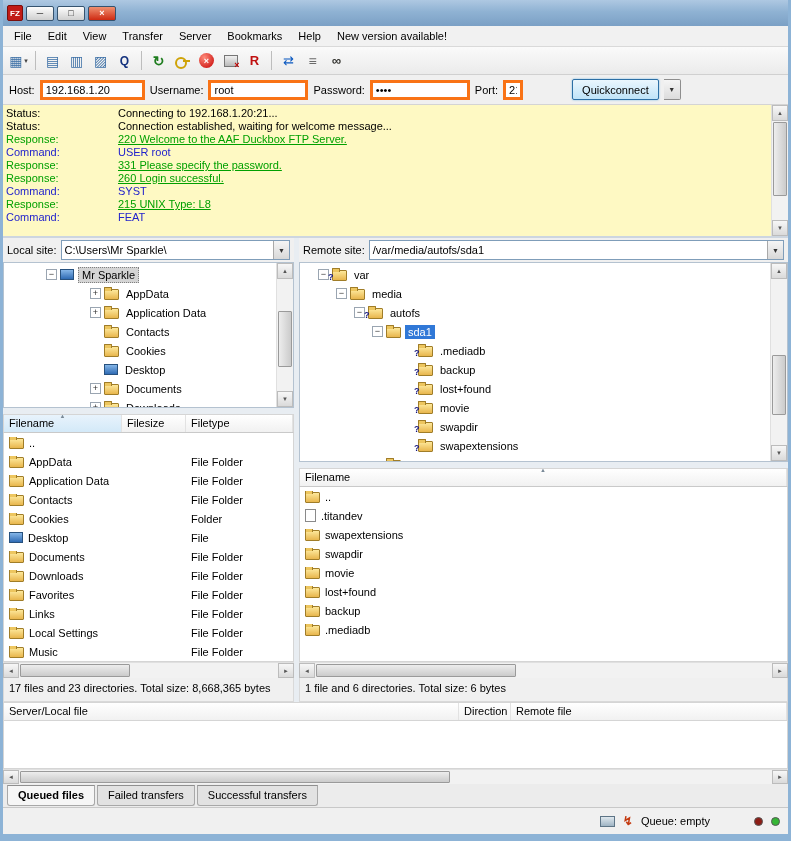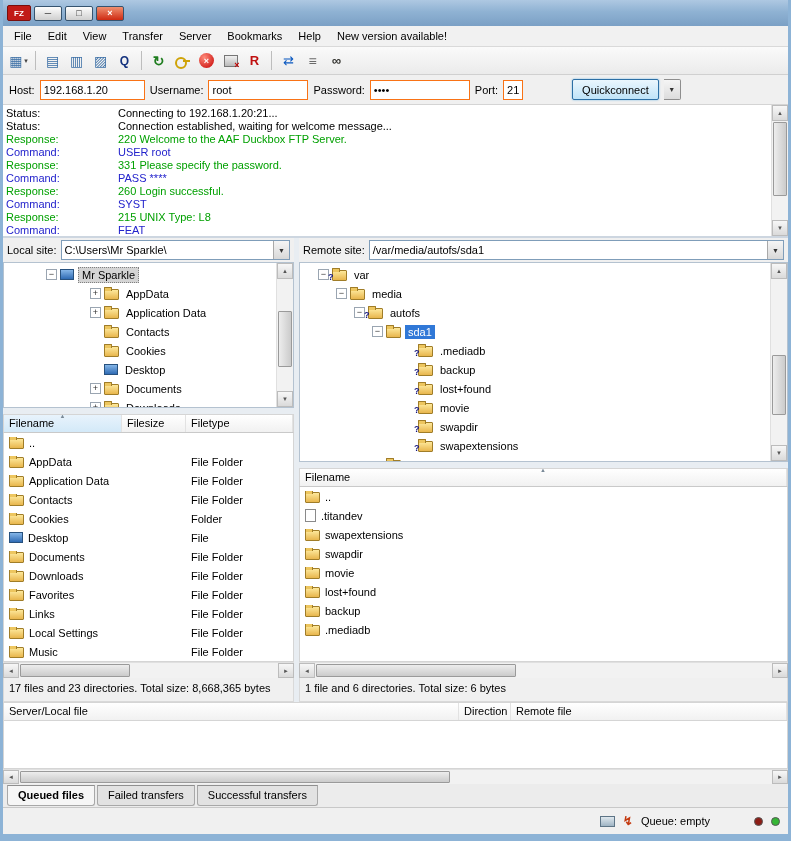--- a/index.html
+++ b/index.html
@@ -4,21 +4,21 @@
 <style>
   * { margin:0; padding:0; box-sizing:border-box; }
   html,body { width:791px; height:841px; }
   body { font-family:"Liberation Sans", sans-serif; font-size:11px; color:#000; background:#fff; }
 
   #window { width:791px; height:841px; background:#8db3d6; padding:0 3px 7px 3px; display:flex; flex-direction:column; }
 
   
   #titlebar { height:26px; display:flex; align-items:center; padding:0 4px;
     background:linear-gradient(180deg,#aec8e2 0%,#8fb2d3 45%,#7ba0c5 100%); }
-  #fz-logo { width:24px; height:16px; background:#c11b17; border:1px solid #7a0e0c; border-radius:2px;
+  #fz-logo { width:16px; height:16px; background:#c11b17; border:1px solid #7a0e0c; border-radius:2px;
     color:#fff; font-weight:bold; font-size:8px; display:flex; align-items:center; justify-content:center; }
   #title-text { margin-left:6px; font-size:12px; color:#0c1c2c; flex:1; white-space:nowrap; overflow:hidden; }
   .winbtn { width:28px; height:15px; margin-left:3px; border:1px solid #35536f; border-radius:2px;
     background:linear-gradient(#fdfdfd,#cfcfcf); font-size:9px; line-height:12px; text-align:center; color:#222; }
   .winbtn.close { background:linear-gradient(#ef9070,#cf2a12); color:#fff; font-weight:bold; }
 
   
   #menubar { height:21px; background:#f1f1f1; border-bottom:1px solid #d9d9d9; display:flex; align-items:center; padding:0 3px; }
   .menu-item { padding:2px 8px; white-space:nowrap; }
 
@@ -39,33 +39,33 @@
     border:2px solid #cfa307; border-radius:50%; }
   .key-icon::after { content:""; position:absolute; left:8px; top:4px; width:7px; height:2px; background:#cfa307; }
   .cancel-icon { width:15px; height:15px; border-radius:50%; background:radial-gradient(circle at 35% 30%,#ff8a7a,#c40000);
     color:#fff; font-size:9px; font-weight:bold; display:flex; align-items:center; justify-content:center; }
   .disc-icon { width:14px; height:12px; background:linear-gradient(#f0f0f0,#b9b9b9); border:1px solid #767676; position:relative; }
   .disc-icon b { position:absolute; right:-3px; bottom:-4px; color:#c40000; font-size:9px; font-weight:bold; }
 
   
   #qcbar { height:30px; background:#f0f0f0; border-bottom:1px solid #d4d4d4; display:flex; align-items:center; padding:0 6px; gap:5px; }
   #qcbar label { white-space:nowrap; }
-  .qc-input { height:20px; border:1px solid #f97316; padding:0 3px; font:inherit; background:#fff; }
+  .qc-input { height:20px; border:3px solid #f97316; padding:0 3px; font:inherit; background:#fff; }
   #host-input { width:105px; } #user-input { width:100px; } #pass-input { width:100px; } #port-input { width:20px; }
   #quickconnect-btn { height:21px; padding:0 9px; font:inherit; background:linear-gradient(#eaf6fd,#bfe3f8);
     border:1px solid #2c6fa5; border-radius:2px; box-shadow:0 0 2px #6db3e0;margin-left:44px; }
   #quickconnect-caret { width:17px; height:21px; background:linear-gradient(#f5f5f5,#dcdcdc);
     border:1px solid #8e8e8e; border-left:none; border-radius:0 2px 2px 0; font-size:7px; color:#333;
     display:flex; align-items:center; justify-content:center; }
 
   
-  #logpane { height:133px; background:#ffffff; border-bottom:2px solid #cdd6e0; position:relative; overflow:hidden; padding:2px 20px 0 3px; }
+  #logpane { height:133px; background:#fef9c3; border-bottom:2px solid #cdd6e0; position:relative; overflow:hidden; padding:2px 20px 0 3px; }
   .logline { height:13px; line-height:13px; white-space:nowrap; }
   .loglabel { display:inline-block; width:112px; }
-  .k-status { color:#000; } .k-command { color:#2323cc; } .k-response { color:#00a000; }
+  .k-status { color:#000; } .k-command { color:#2323cc; } .k-response { color:#00a000;text-decoration:underline; }
 
   
   .vscroll { position:absolute; top:0; right:0; bottom:0; width:17px; background:#f2f2f2; border-left:1px solid #e0e0e0; }
   .vscroll .sbtn { position:absolute; left:0; right:0; height:16px; background:linear-gradient(#f7f7f7,#dadada);
     border:1px solid #bcbcbc; font-size:6px; color:#555; display:flex; align-items:center; justify-content:center; }
   .vscroll .sbtn.up { top:0; } .vscroll .sbtn.down { bottom:0; }
   .vthumb { position:absolute; left:1px; right:1px; background:linear-gradient(90deg,#ededed,#cbcbcb); border:1px solid #9a9a9a; border-radius:1px; }
   .hscroll { height:16px; background:#f2f2f2; border-top:1px solid #e0e0e0; position:relative; }
   .hscroll .sbtn { position:absolute; top:0; bottom:0; width:16px; background:linear-gradient(#f7f7f7,#dadada);
     border:1px solid #bcbcbc; font-size:6px; color:#555; display:flex; align-items:center; justify-content:center; }
@@ -221,21 +221,20 @@
         <span>▼</span>
       </div>
   </div>
 
   <div id="logpane">
     <div class="logline k-status"><span class="loglabel">Status:</span><span>Connecting to 192.168.1.20:21...</span></div>
     <div class="logline k-status"><span class="loglabel">Status:</span><span>Connection established, waiting for welcome message...</span></div>
     <div class="logline k-response"><span class="loglabel">Response:</span><span>220 Welcome to the AAF Duckbox FTP Server.</span></div>
     <div class="logline k-command"><span class="loglabel">Command:</span><span>USER root</span></div>
     <div class="logline k-response"><span class="loglabel">Response:</span><span>331 Please specify the password.</span></div>
-    <div class="logline k-command"><span class="loglabel">Command:</span><span>PASS ****</span></div>
     <div class="logline k-response"><span class="loglabel">Response:</span><span>260 Login successful.</span></div>
     <div class="logline k-command"><span class="loglabel">Command:</span><span>SYST</span></div>
     <div class="logline k-response"><span class="loglabel">Response:</span><span>215 UNIX Type: L8</span></div>
     <div class="logline k-command"><span class="loglabel">Command:</span><span>FEAT</span></div>
     <div class="vscroll">
       <div class="sbtn up">▲</div>
       <div class="vthumb" style="top:17px; height:74px;"></div>
       <div class="sbtn down">▼</div>
     </div>
   </div>

